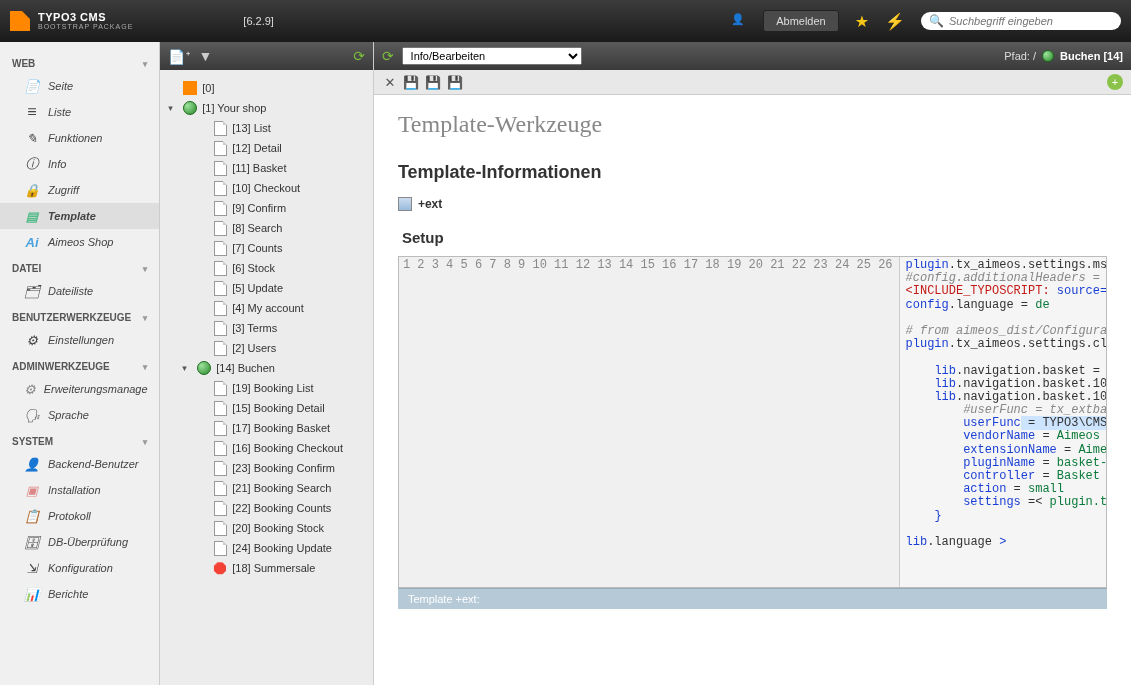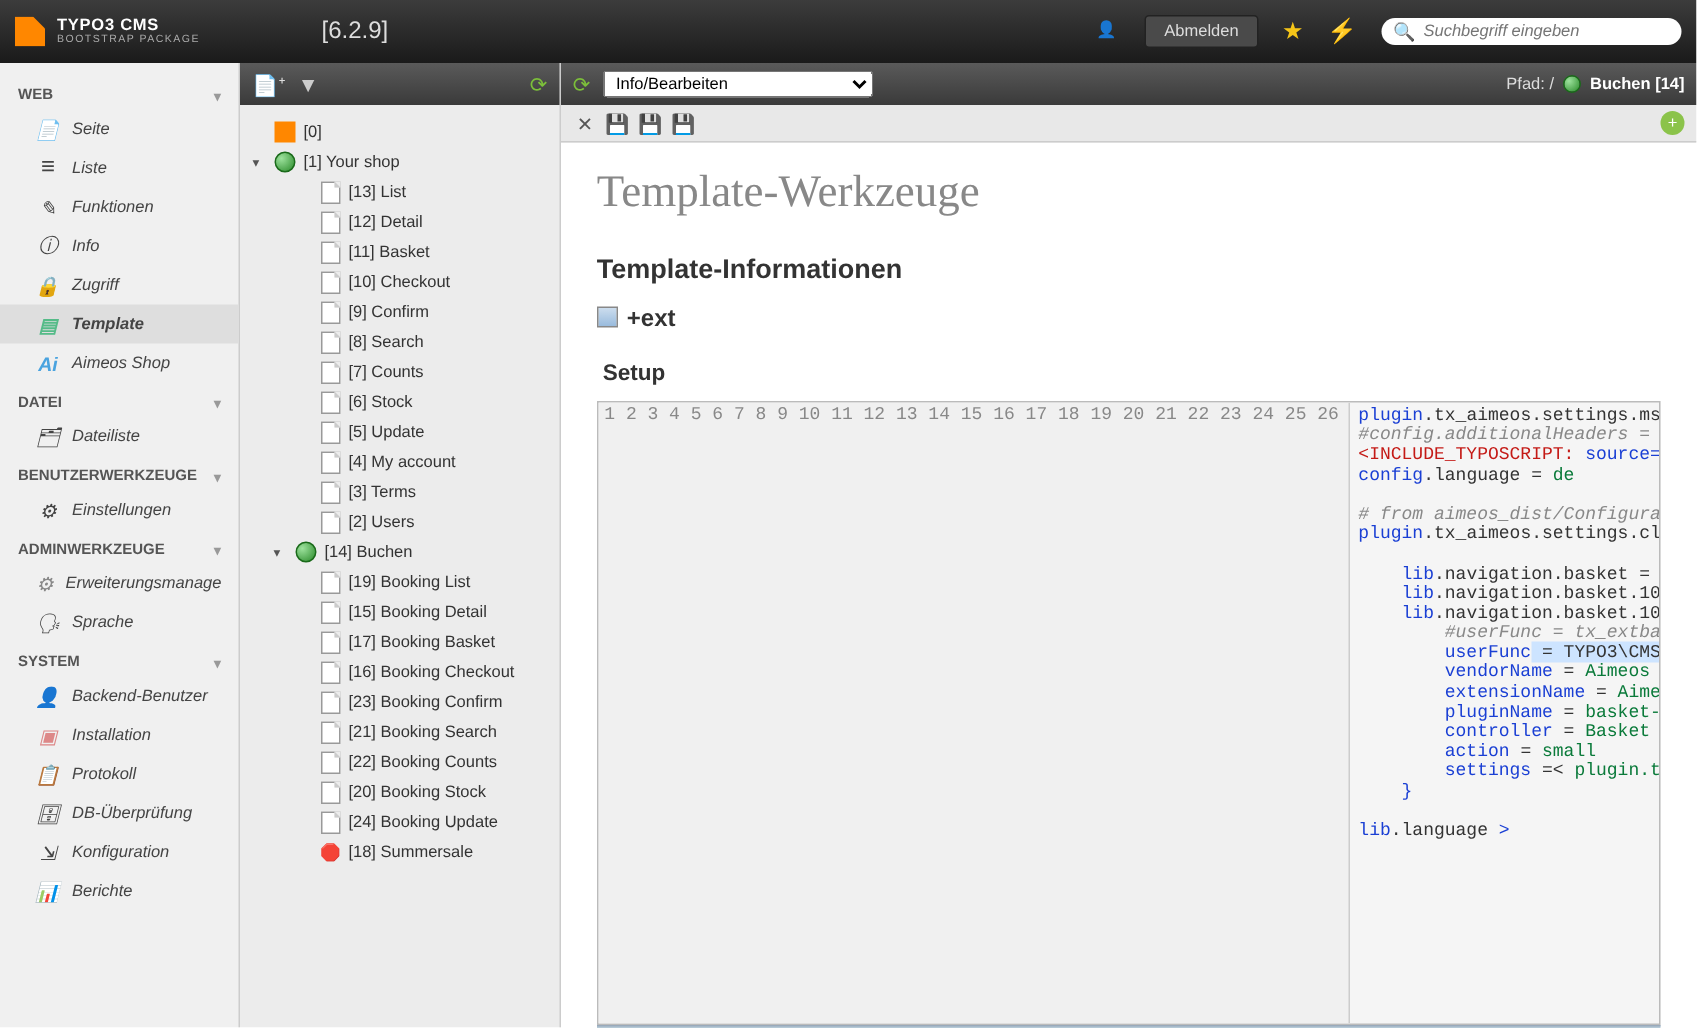--- a/index.html
+++ b/index.html
@@ -5,21 +5,21 @@
 * { box-sizing: border-box; margin: 0; padding: 0; }
 body { font-family: Verdana, Arial, sans-serif; font-size: 11px; color: #333; background: #fff; width: 1131px; height: 685px; overflow: hidden; }
 
 
 .topbar { background: linear-gradient(#3c3c3c, #1a1a1a); height: 42px; display: flex; align-items: center; color: #ccc; padding: 0 10px; }
 .logo { display: flex; align-items: center; gap: 8px; }
 .logo-icon { width: 20px; height: 20px; background: #ff8700; clip-path: polygon(0 0, 60% 0, 100% 40%, 100% 100%, 0 100%); }
 .logo-text { display: flex; flex-direction: column; line-height: 1; }
 .logo-main { font-size: 11px; font-weight: bold; color: #fff; letter-spacing: 0.5px; }
 .logo-sub { font-size: 7px; color: #aaa; letter-spacing: 1px; }
-.version { margin-left: 81px; color: #ddd; font-size: 16px; }
+.version { margin-left: 110px; color: #ddd; font-size: 11px; }
 .topbar-right { margin-left: auto; display: flex; align-items: center; gap: 16px; }
 .user-icon { width: 16px; height: 16px; }
 .logout-btn { background: #4a4a4a; border: 1px solid #222; color: #ddd; padding: 4px 12px; border-radius: 3px; cursor: pointer; font-size: 11px; }
 .star-icon { color: #f5c518; font-size: 16px; }
 .bolt-icon { color: #f5c518; font-size: 16px; }
 .search-box { background: #fff; border-radius: 10px; padding: 3px 10px 3px 28px; width: 200px; position: relative; }
 .search-box input { border: none; outline: none; font-size: 11px; width: 100%; font-style: italic; color: #666; }
 .search-box::before { content: "🔍"; position: absolute; left: 8px; top: 2px; font-size: 12px; }
 
 
@@ -56,28 +56,28 @@
 .refresh2 { color: #7cbf3a; cursor: pointer; font-size: 14px; }
 .path { margin-left: auto; font-size: 11px; display: flex; align-items: flex-start; gap: 6px; }
 .path .globe-icon { width: 12px; height: 12px; }
 .path-link { color: #fff; font-weight: bold; }
 .doc-toolbar { background: #e8e8e8; border-bottom: 1px solid #ccc; padding: 4px 8px; display: flex; align-items: center; gap: 6px; }
 .doc-toolbar .ticon { width: 16px; height: 16px; display: inline-flex; align-items: center; justify-content: center; cursor: pointer; font-size: 13px; color: #555; border: 1px solid transparent; }
 .doc-toolbar .sep { flex: 1; }
 .add-btn { width: 16px; height: 16px; border-radius: 50%; background: #8bc34a; color: #fff; display: flex; align-items: center; justify-content: center; font-size: 11px; cursor: pointer; }
 
 .content-body { padding: 16px 24px; overflow-y: auto; flex: 1; }
-.h1 { font-family: Georgia, serif; font-size: 30px; color: #888; font-weight: normal; margin-bottom: 24px; }
+.h1 { font-family: Georgia, serif; font-size: 24px; color: #888; font-weight: normal; margin-bottom: 24px; }
 .h2 { font-size: 18px; color: #333; font-weight: bold; margin-bottom: 14px; }
 .h3 { font-size: 15px; color: #333; font-weight: bold; margin: 18px 4px 10px; }
-.ext-label { display: flex; align-items: flex-start; gap: 6px; font-size: 16px; font-weight: bold; cursor: pointer; margin-bottom: 8px; }
+.ext-label { display: flex; align-items: flex-end; gap: 6px; font-size: 12px; font-weight: bold; cursor: pointer; margin-bottom: 8px; }
 .ext-icon { width: 14px; height: 14px; border: 1px solid #888; background: linear-gradient(#cde, #9bd); display: inline-block; }
 
 
-.editor { border: 1px solid #bbb; font-family: "Courier New", monospace; font-size: 12px; display: flex; background: #f5f5f5; height: 416px; overflow: hidden; }
+.editor { border: 1px solid #bbb; font-family: "Courier New", monospace; font-size: 12px; display: flex; background: #f5f5f5; height: 332px; overflow: hidden; }
 .gutter { background: #f0f0f0; border-right: 1px solid #ccc; color: #888; text-align: right; padding: 2px 6px 2px 4px; user-select: none; line-height: 1.1; }
 .code { padding: 2px 6px; white-space: pre; line-height: 1.1; overflow-x: auto; flex: 1; }
 .kw { color: #1a3fd4; }
 .str { color: #c41a16; }
 .com { color: #888; font-style: italic; }
 .ident { color: #0a7a3a; }
 .sel { background: #cde4ff; }
 
 .status-bar { background: #b5c9d6; color: #fff; font-size: 11px; padding: 4px 10px; border-top: 1px solid #9ab; }
 

